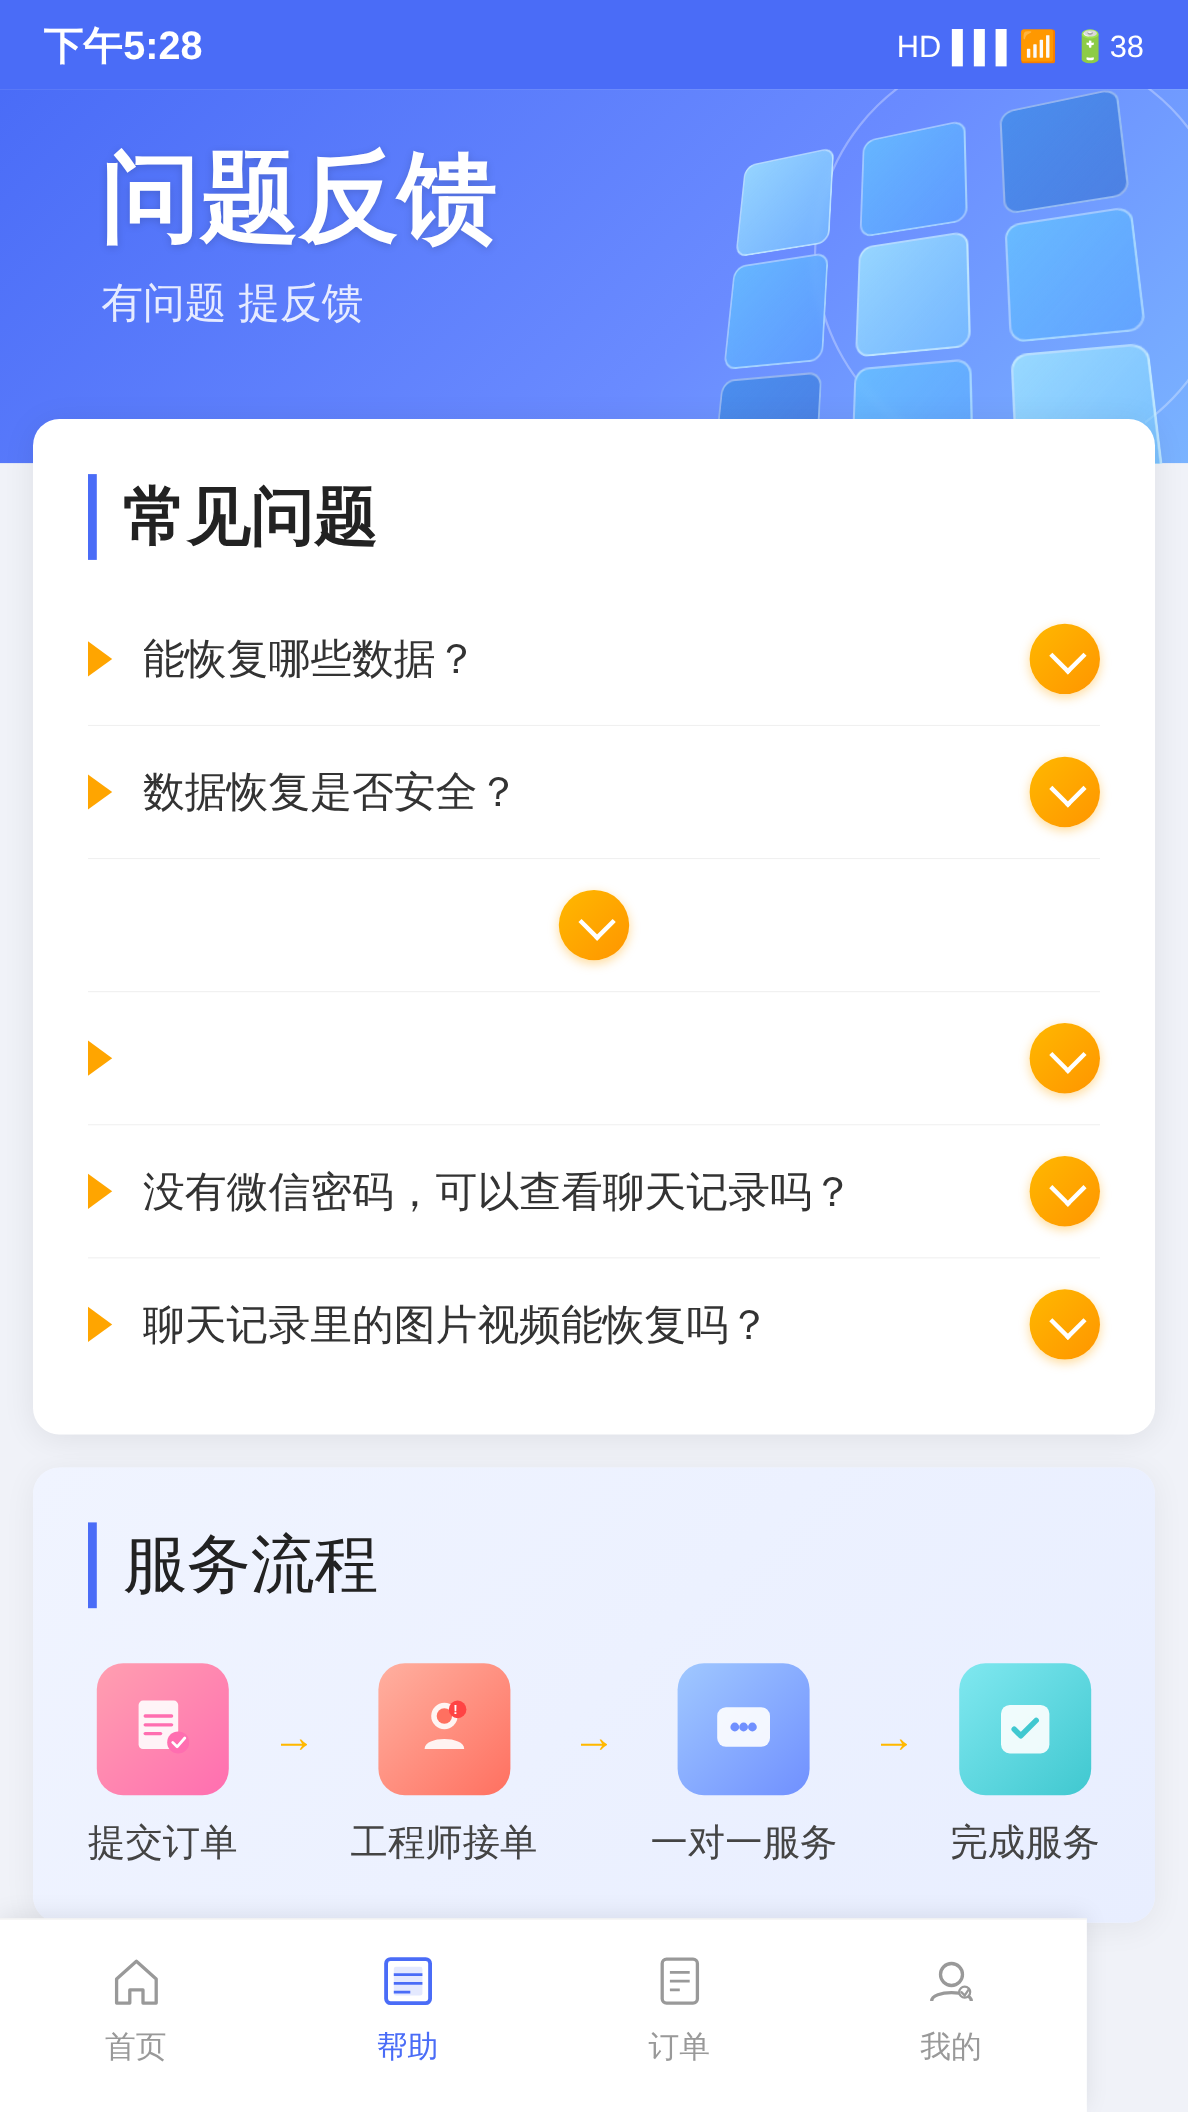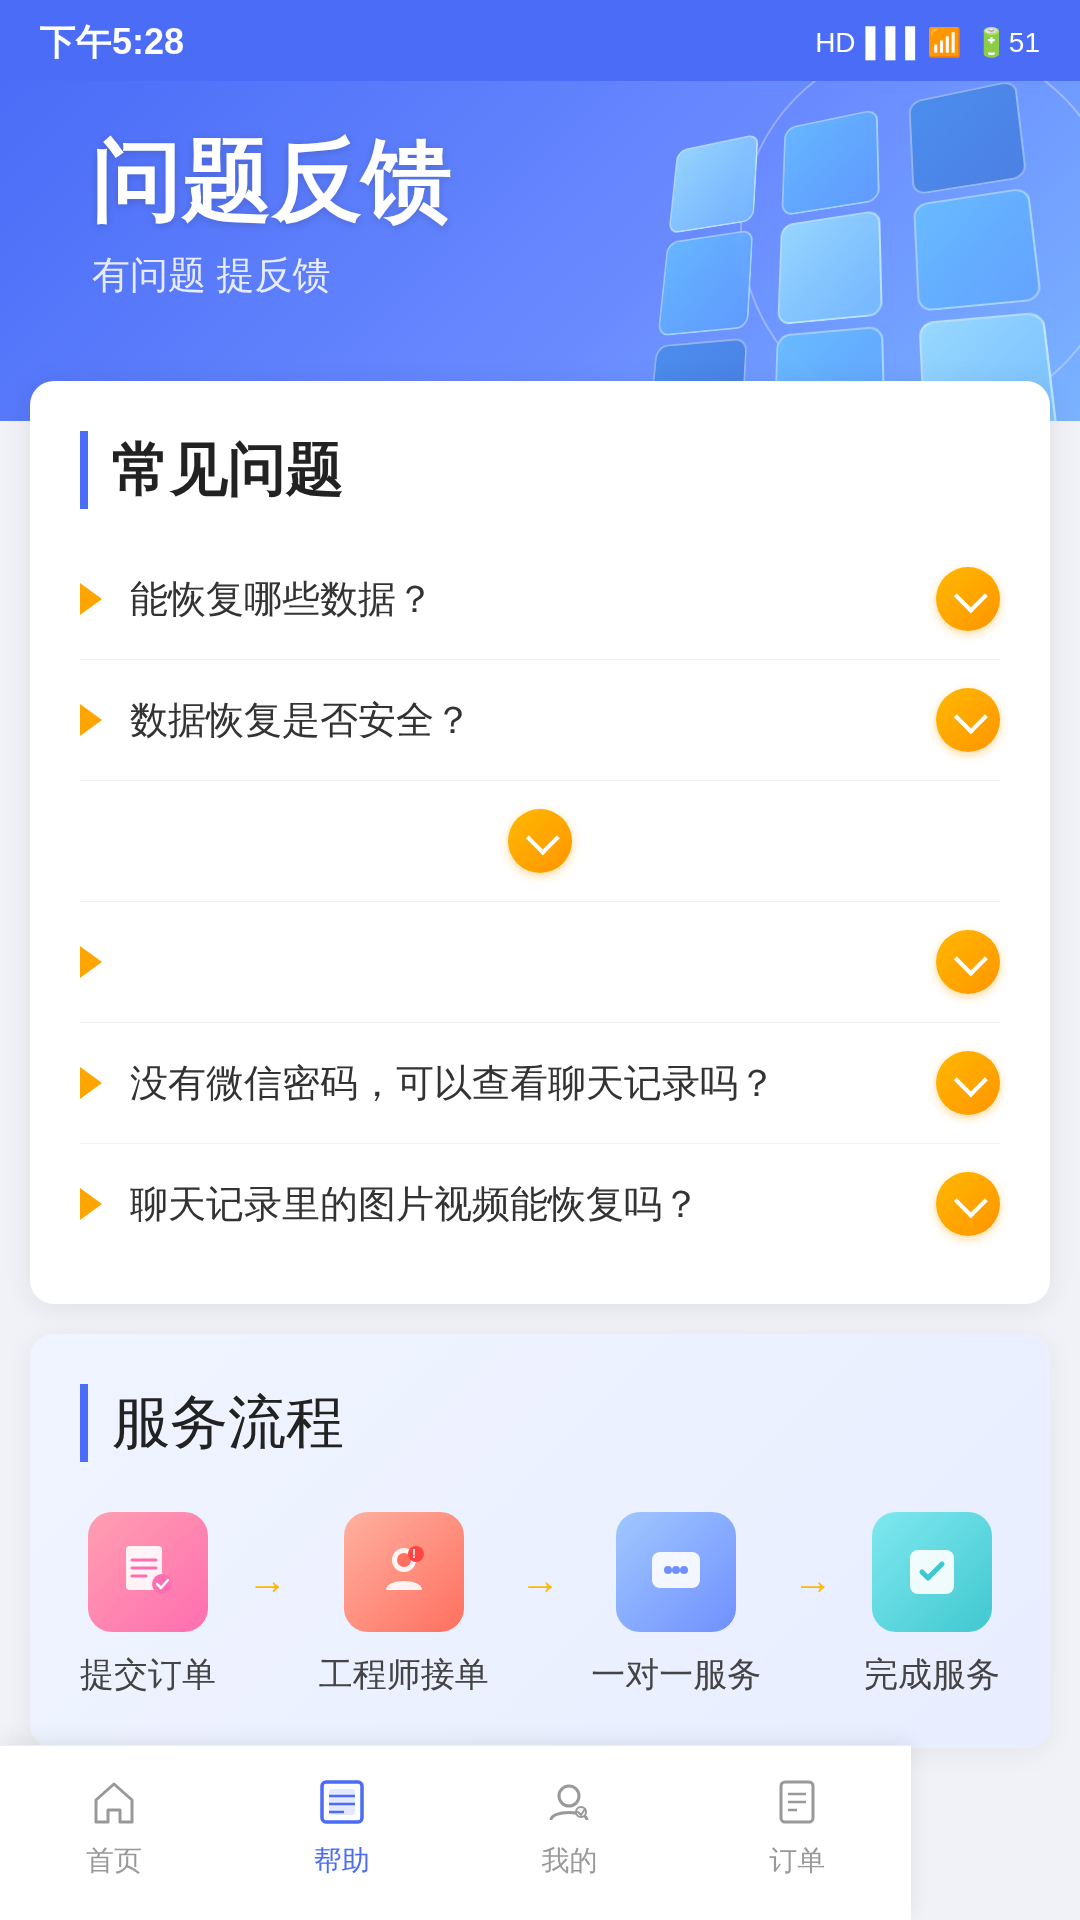--- a/index.html
+++ b/index.html
@@ -229,21 +229,21 @@
       font-size: 40px;
       color: #FFB800;
       margin-bottom: 50px;
     }
 
     
     .bottom-nav {
       position: fixed;
       bottom: 0;
       left: 0;
-      width: 911px;
+      width: 988px;
       background: white;
       display: flex;
       justify-content: space-around;
       align-items: flex-end;
       padding: 20px 0 30px;
       border-top: 1px solid #eee;
       box-shadow: 0 -4px 20px rgba(0,0,0,0.08);
       z-index: 100;
     }
     .nav-item {
@@ -263,21 +263,21 @@
     }
   </style>
 </head>
 <body>
 
 <div class="status-bar">
   <span class="status-time">下午5:28</span>
   <div class="status-icons">
     <span>HD▐▐▐</span>
     <span>📶</span>
-    <span>🔋<span>51</span></span>
+    <span>🔋<span>38</span></span>
   </div>
 </div>
 
 <div class="hero">
   <div class="hero-title">问题反馈</div>
   <div class="hero-subtitle">有问题 提反馈</div>
   <div class="orbit"></div>
   <div class="cubes-container">
     <div class="cube-grid">
       <div class="cube light"></div>
@@ -425,33 +425,33 @@
         <line x1="13" y1="28" x2="39" y2="28" stroke="#4a6cf7" stroke-width="2.5"></line>
         <line x1="13" y1="36" x2="28" y2="36" stroke="#4a6cf7" stroke-width="2.5"></line>
       </svg>
     </div>
     <span class="nav-label active">帮助</span>
   </div>
 
   <div class="nav-item">
     <div>
       <svg width="52" height="52" viewBox="0 0 52 52" fill="none">
+        <rect x="10" y="6" width="32" height="40" rx="4" stroke="#999" stroke-width="3" fill="none"></rect>
+        <line x1="17" y1="18" x2="35" y2="18" stroke="#999" stroke-width="2.5"></line>
+        <line x1="17" y1="26" x2="35" y2="26" stroke="#999" stroke-width="2.5"></line>
+        <line x1="17" y1="34" x2="26" y2="34" stroke="#999" stroke-width="2.5"></line>
+      </svg>
+    </div>
+    <span class="nav-label">订单</span>
+  </div>
+
+  <div class="nav-item">
+    <div>
+      <svg width="52" height="52" viewBox="0 0 52 52" fill="none">
         <path d="M8 44 C8 34 44 34 44 44" stroke="#999" stroke-width="3" fill="none"></path>
         <circle cx="26" cy="20" r="10" stroke="#999" stroke-width="3" fill="none"></circle>
         <circle cx="38" cy="36" r="5" fill="white" stroke="#999" stroke-width="2"></circle>
         <path d="M35 36 L38 39 L42 33" stroke="#999" stroke-width="2" stroke-linecap="round" fill="none"></path>
       </svg>
     </div>
     <span class="nav-label">我的</span>
   </div>
-
-  <div class="nav-item">
-    <div>
-      <svg width="52" height="52" viewBox="0 0 52 52" fill="none">
-        <rect x="10" y="6" width="32" height="40" rx="4" stroke="#999" stroke-width="3" fill="none"></rect>
-        <line x1="17" y1="18" x2="35" y2="18" stroke="#999" stroke-width="2.5"></line>
-        <line x1="17" y1="26" x2="35" y2="26" stroke="#999" stroke-width="2.5"></line>
-        <line x1="17" y1="34" x2="26" y2="34" stroke="#999" stroke-width="2.5"></line>
-      </svg>
-    </div>
-    <span class="nav-label">订单</span>
-  </div>
 </div>
 
 </body></html>

